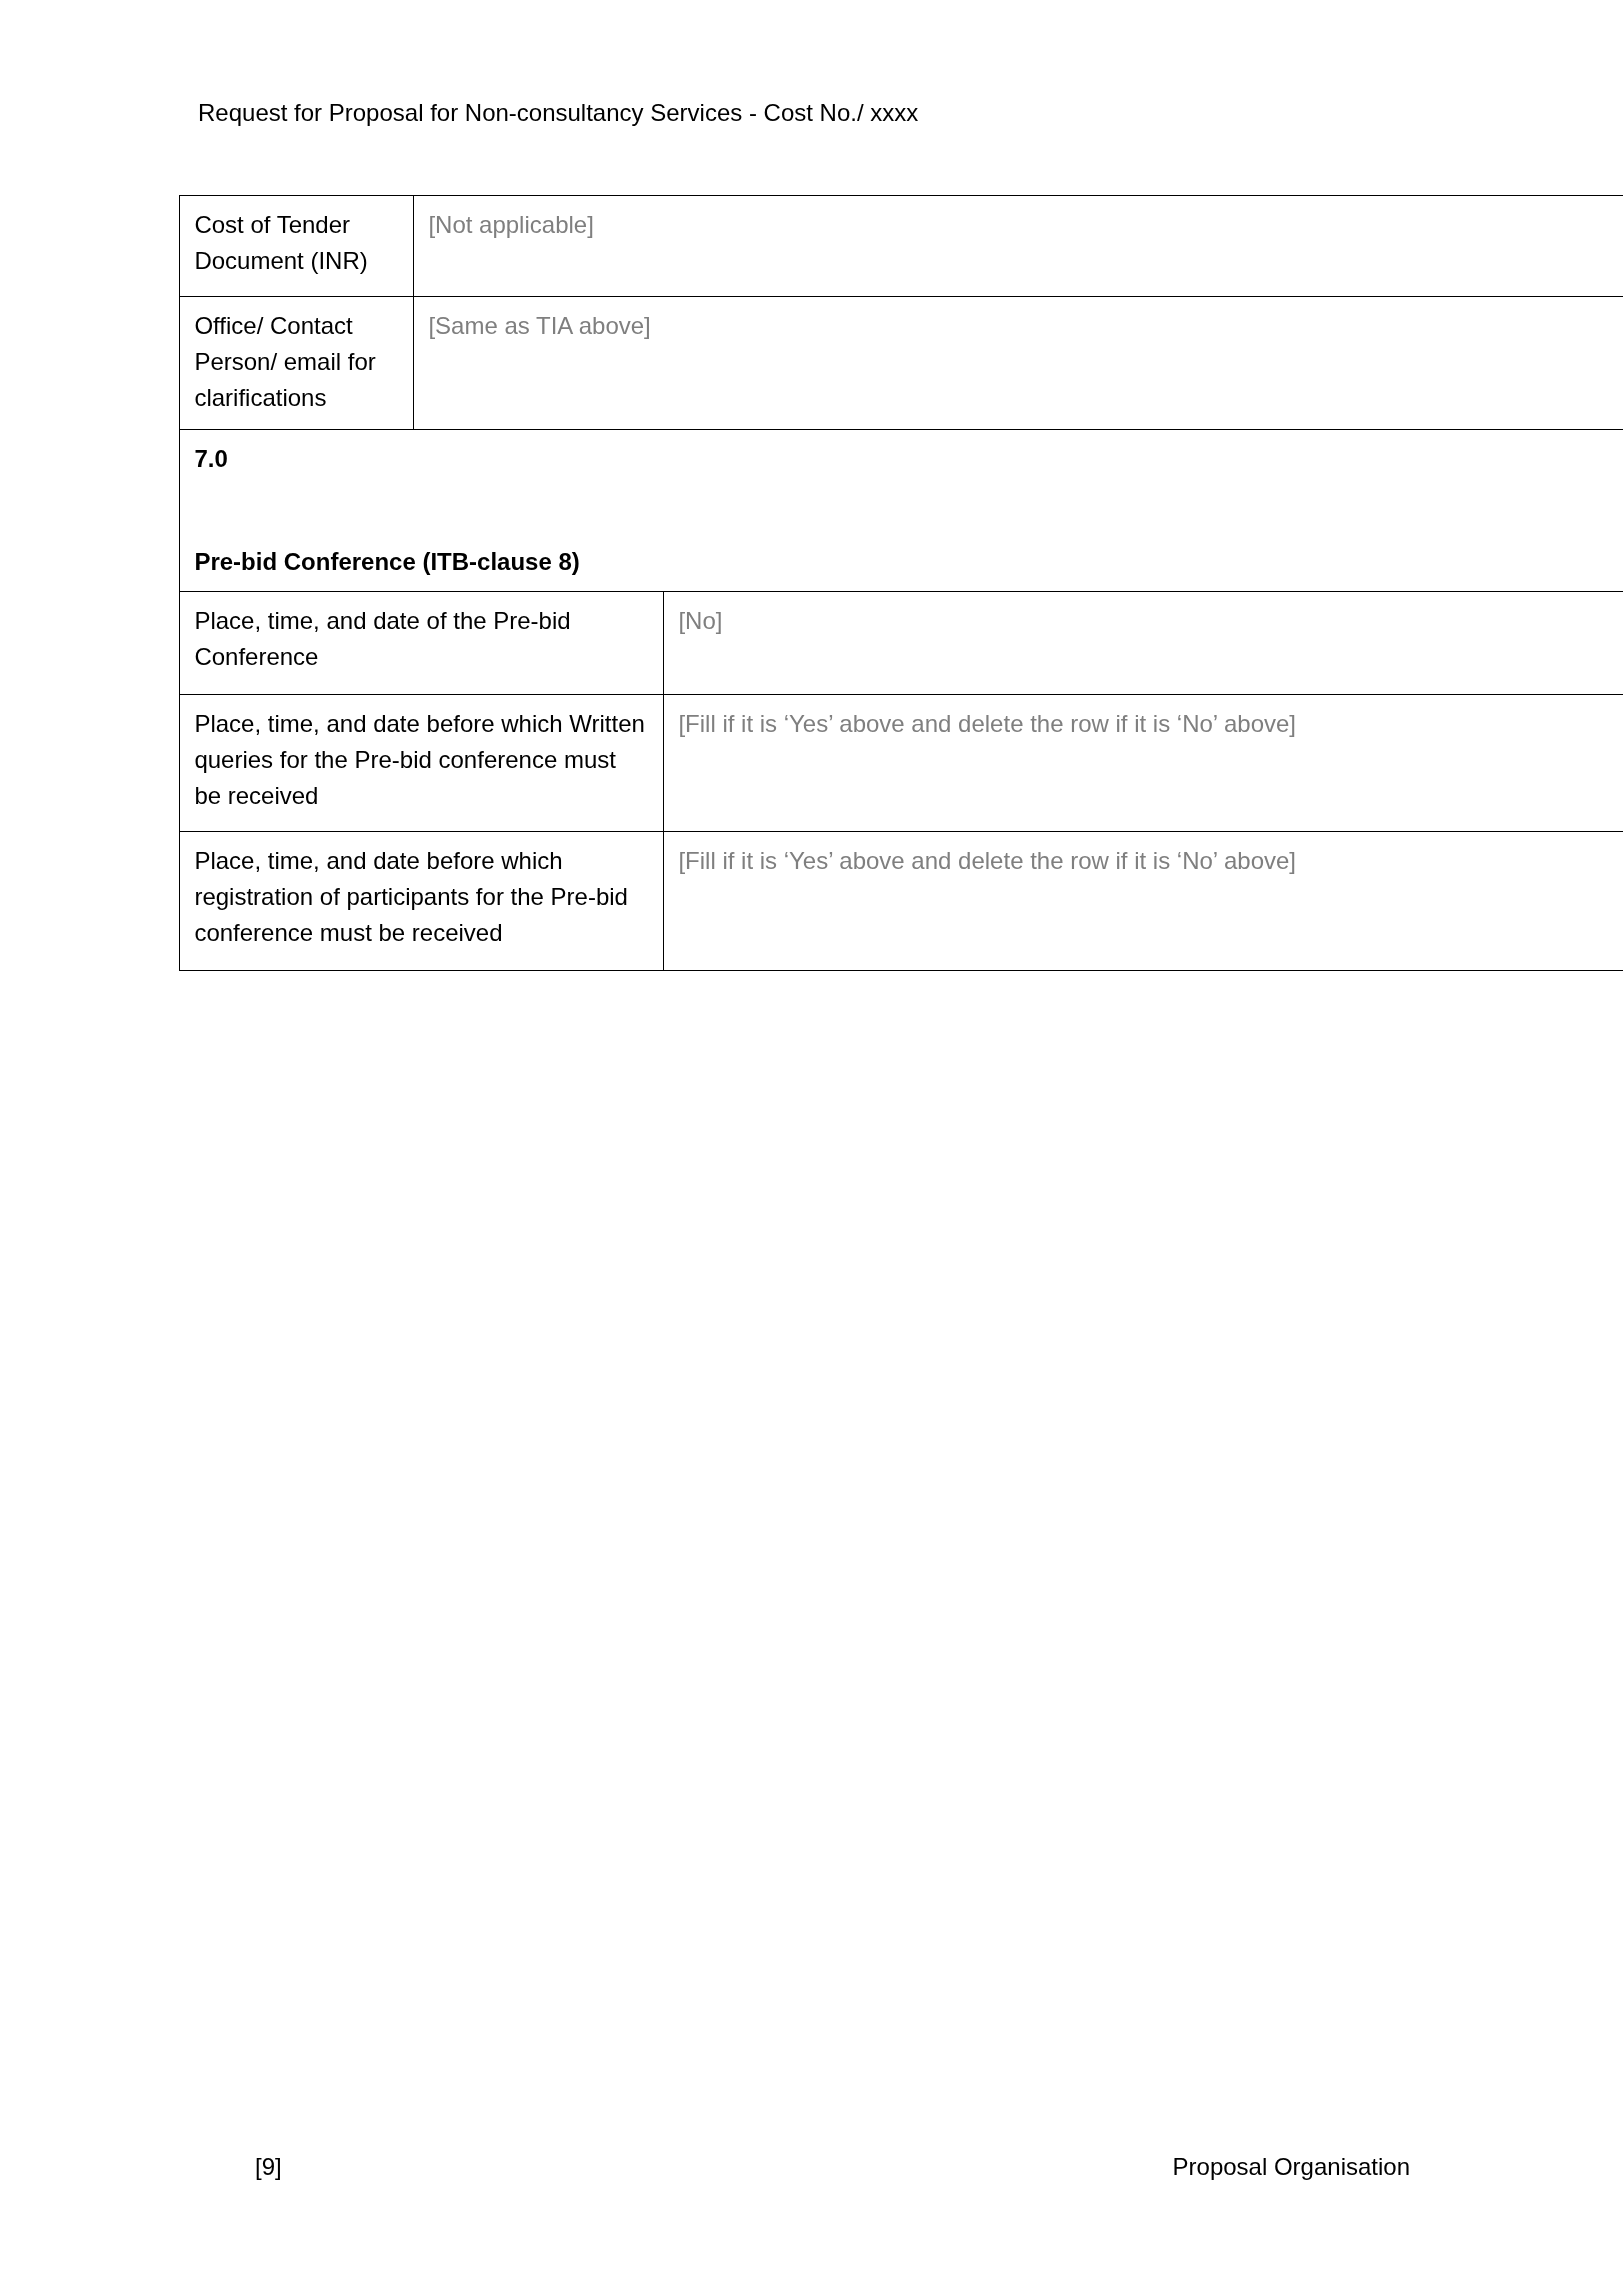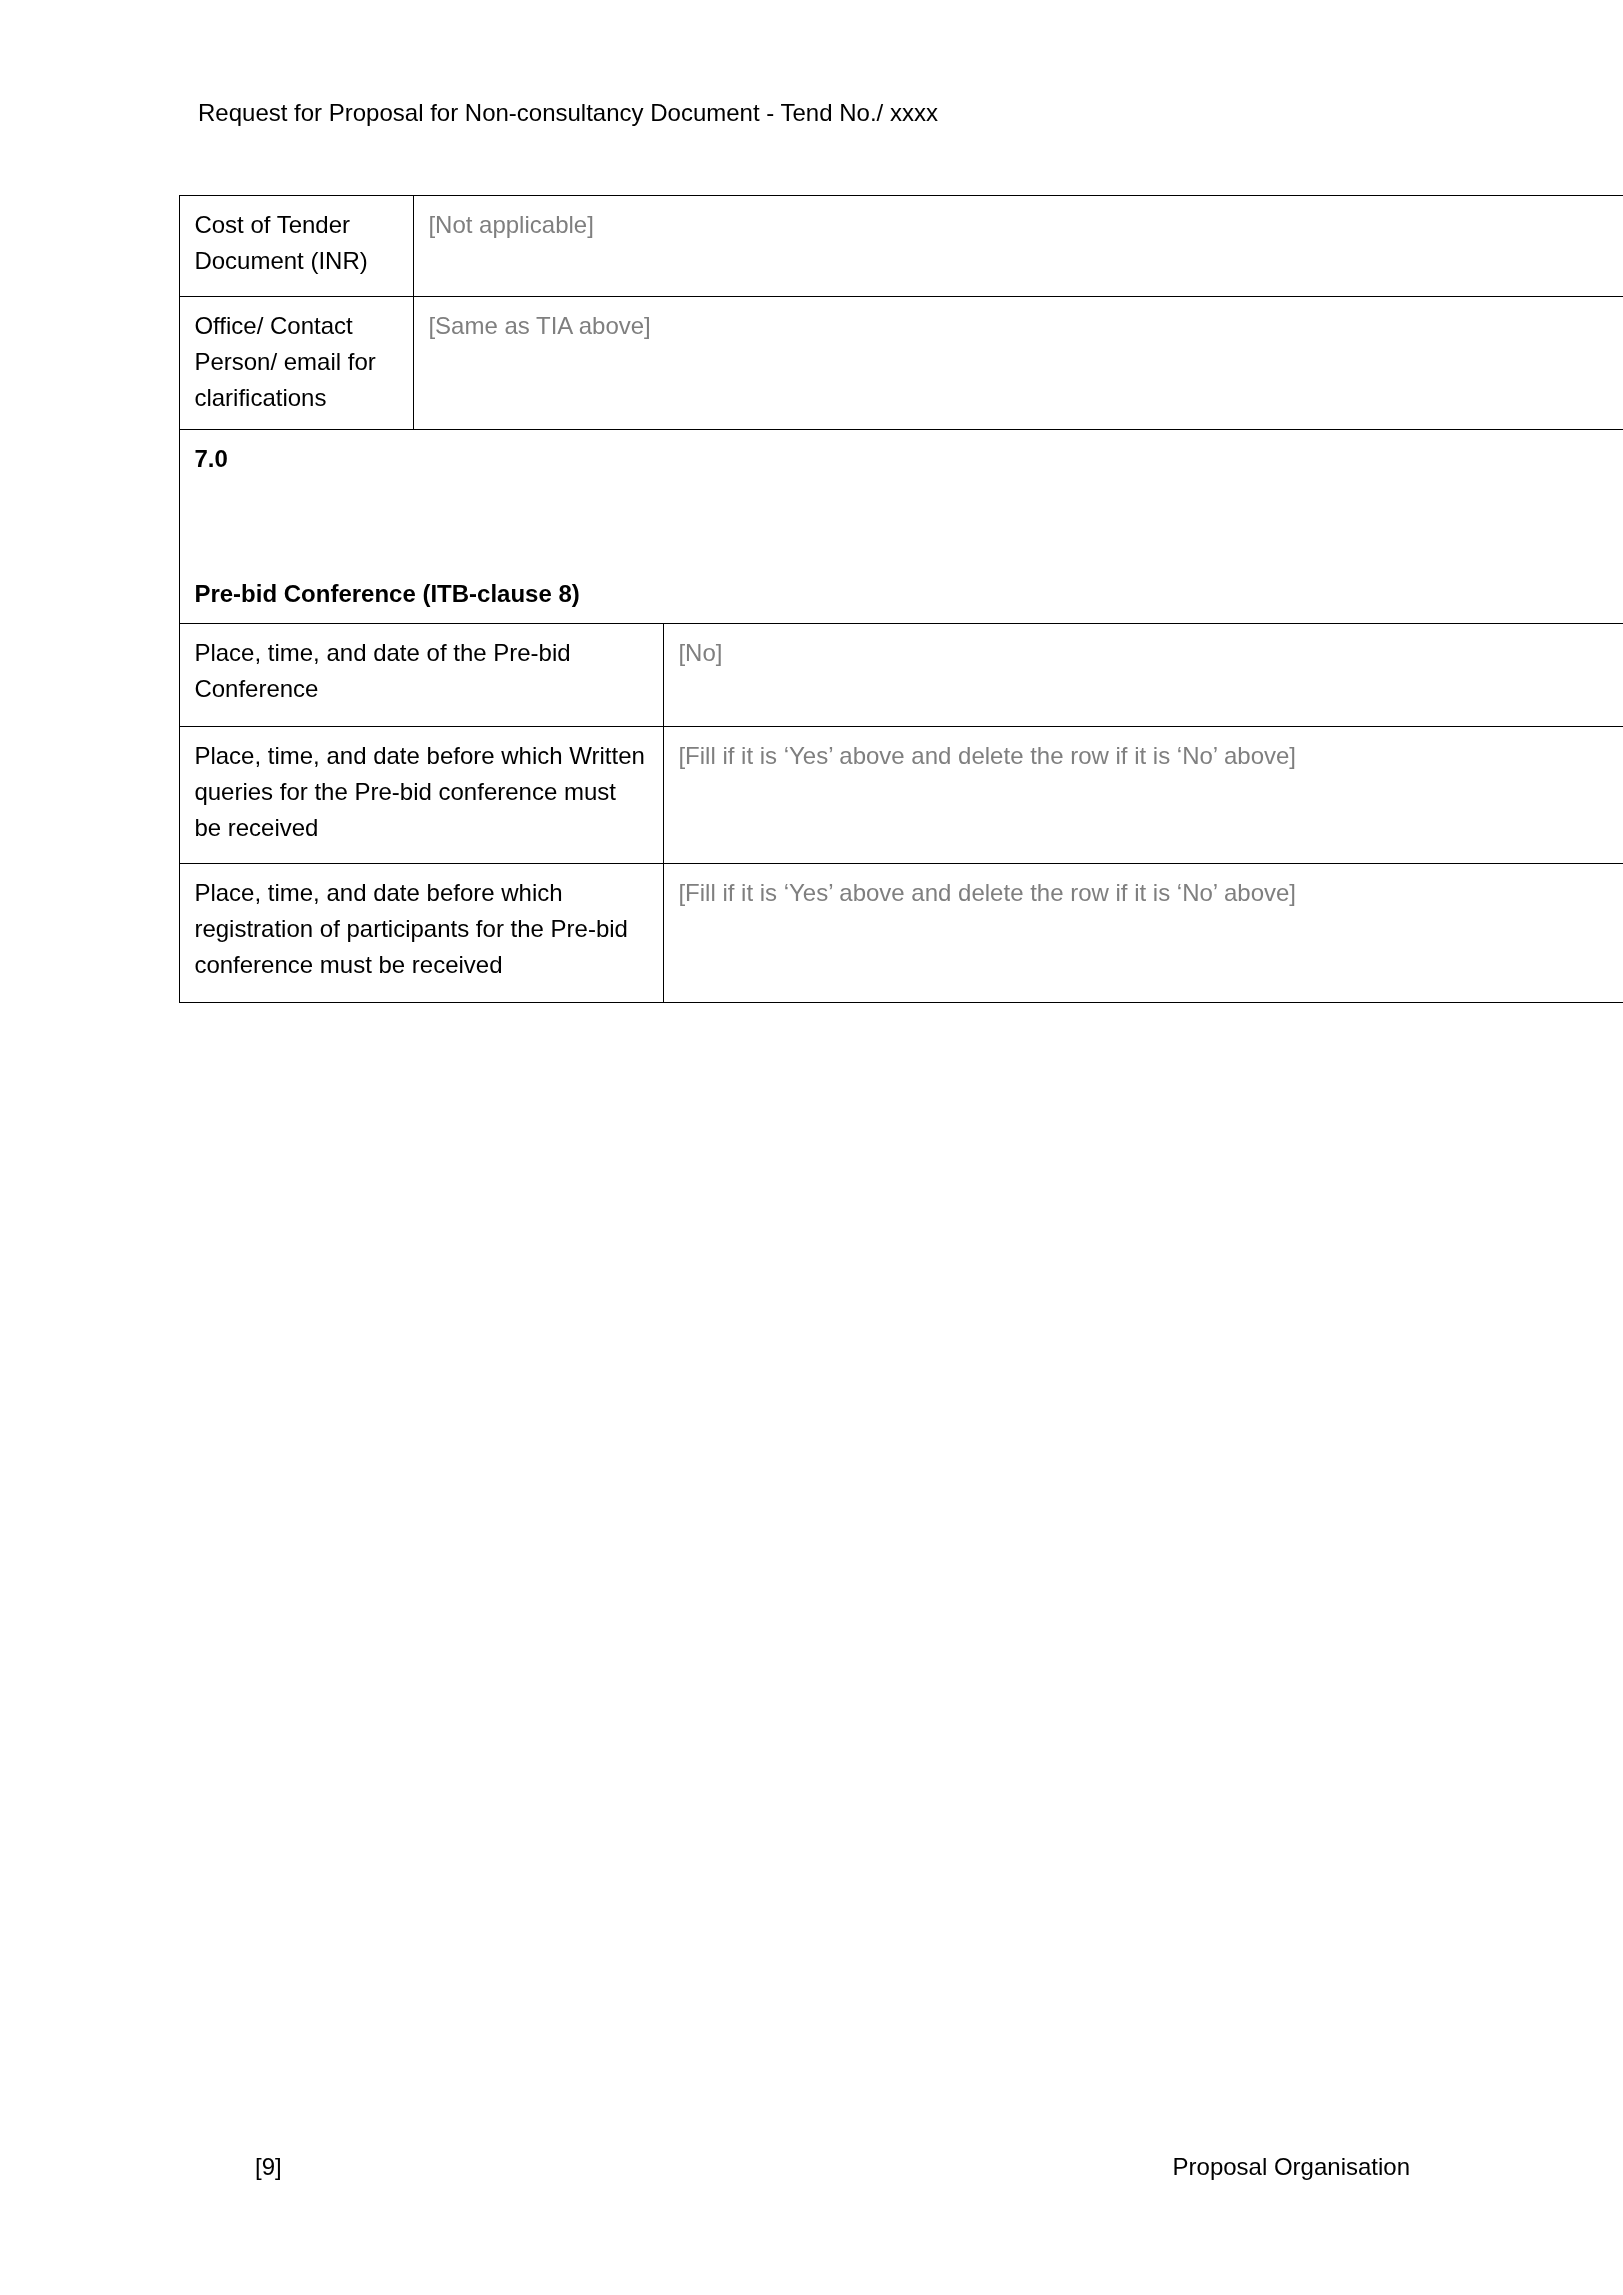--- a/index.html
+++ b/index.html
@@ -72,39 +72,38 @@
     display: flex;
     box-sizing: border-box;
     flex-direction: column;
   }
   .sec-num {
     width: 103px;
     flex: 0 0 103px;
   }
   .sec-title {
     flex: 1 1 auto;
-    margin-top: 32px;
   }
   .doc-footer {
     position: absolute;
     left: 255px;
     right: 213px;
     top: 2149px;
     display: flex;
     justify-content: space-between;
     font-size: 24px;
     color: #000000;
   }
 </style>
 </head>
 <body>
 
 <div class="page">
 
-  <div class="doc-header">Request for Proposal for Non-consultancy Document - Tend No./ xxxx</div>
+  <div class="doc-header">Request for Proposal for Non-consultancy Services - Cost No./ xxxx</div>
 
   <div class="doc-table">
 
     <div class="t-row row-h1">
       <div class="cell label-narrow">Cost of Tender Document (INR)</div>
       <div class="cell value">[Not applicable]</div>
     </div>
 
     <div class="t-row row-h2">
       <div class="cell label-narrow">Office/ Contact Person/ email for clarifications</div>

